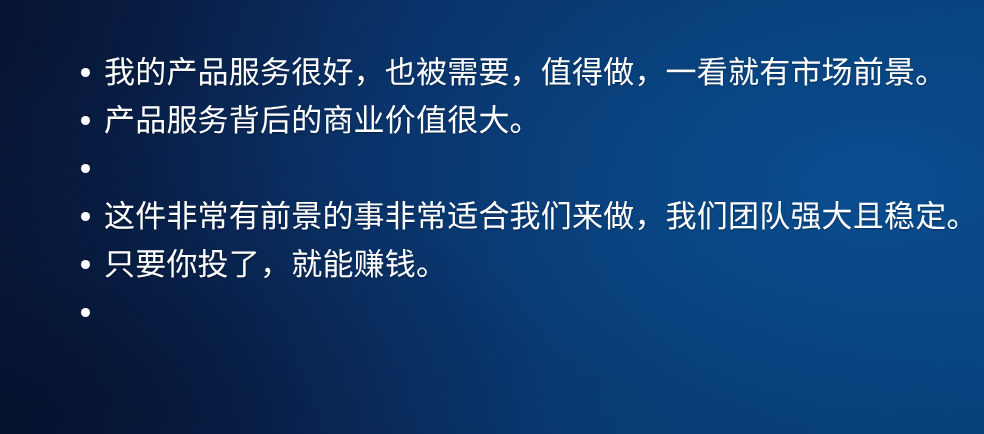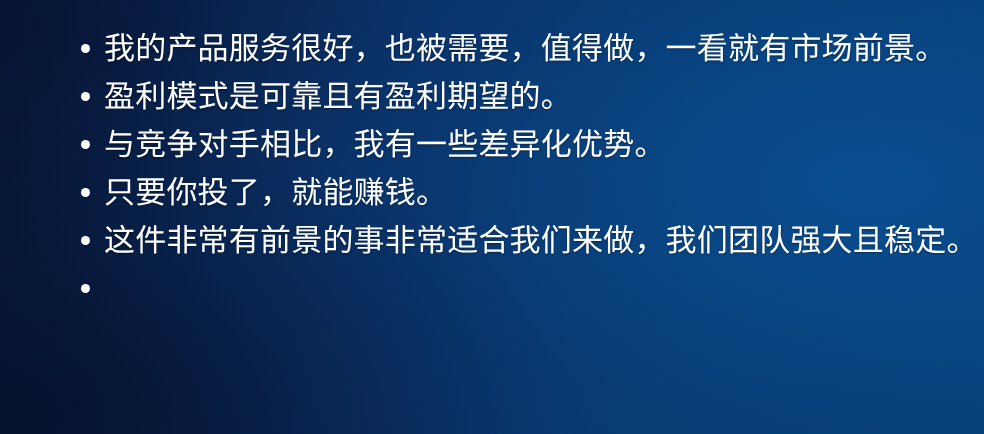--- a/index.html
+++ b/index.html
@@ -27,21 +27,21 @@
     inset: 0;
     pointer-events: none;
     background:
       radial-gradient(85% 110% at 2% 96%, rgba(3,12,34,0.70) 0%, rgba(3,12,34,0.30) 35%, rgba(3,12,34,0.0) 65%),
       radial-gradient(70% 95% at 0% 6%, rgba(4,14,38,0.45) 0%, rgba(4,14,38,0.0) 60%);
   }
 
   .bullet-list {
     position: absolute;
     left: 76px;
-    top: 24px;
+    top: 48px;
     right: 24px;
     margin: 0;
     padding: 0;
     list-style: none;
     z-index: 2;
   }
   .bullet-item {
     position: relative;
     display: block;
     padding-left: 28px;
@@ -75,37 +75,36 @@
 
   <ul class="bullet-list">
 
     <li class="bullet-item">
       <span class="bullet-marker"></span>
       <span class="bullet-text">我的产品服务很好，也被需要，值得做，一看就有市场前景。</span>
     </li>
 
     <li class="bullet-item">
       <span class="bullet-marker"></span>
-      <span class="bullet-text">盈利模式是可靠且有盈利期望的。</span>
+      <span class="bullet-text">产品服务背后的商业价值很大。</span>
     </li>
 
 
     <li class="bullet-item">
       <span class="bullet-marker"></span>
-      <span class="bullet-text">与竞争对手相比，我有一些差异化优势。</span>
+    </li>
+
+    <li class="bullet-item">
+      <span class="bullet-marker"></span>
+      <span class="bullet-text">这件非常有前景的事非常适合我们来做，我们团队强大且稳定。</span>
     </li>
 
     <li class="bullet-item">
       <span class="bullet-marker"></span>
       <span class="bullet-text">只要你投了，就能赚钱。</span>
-    </li>
-
-    <li class="bullet-item">
-      <span class="bullet-marker"></span>
-      <span class="bullet-text">这件非常有前景的事非常适合我们来做，我们团队强大且稳定。</span>
     </li>
 
     <li class="bullet-item">
       <span class="bullet-marker"></span>
     </li>
 
   </ul>
 
 </div>
 

